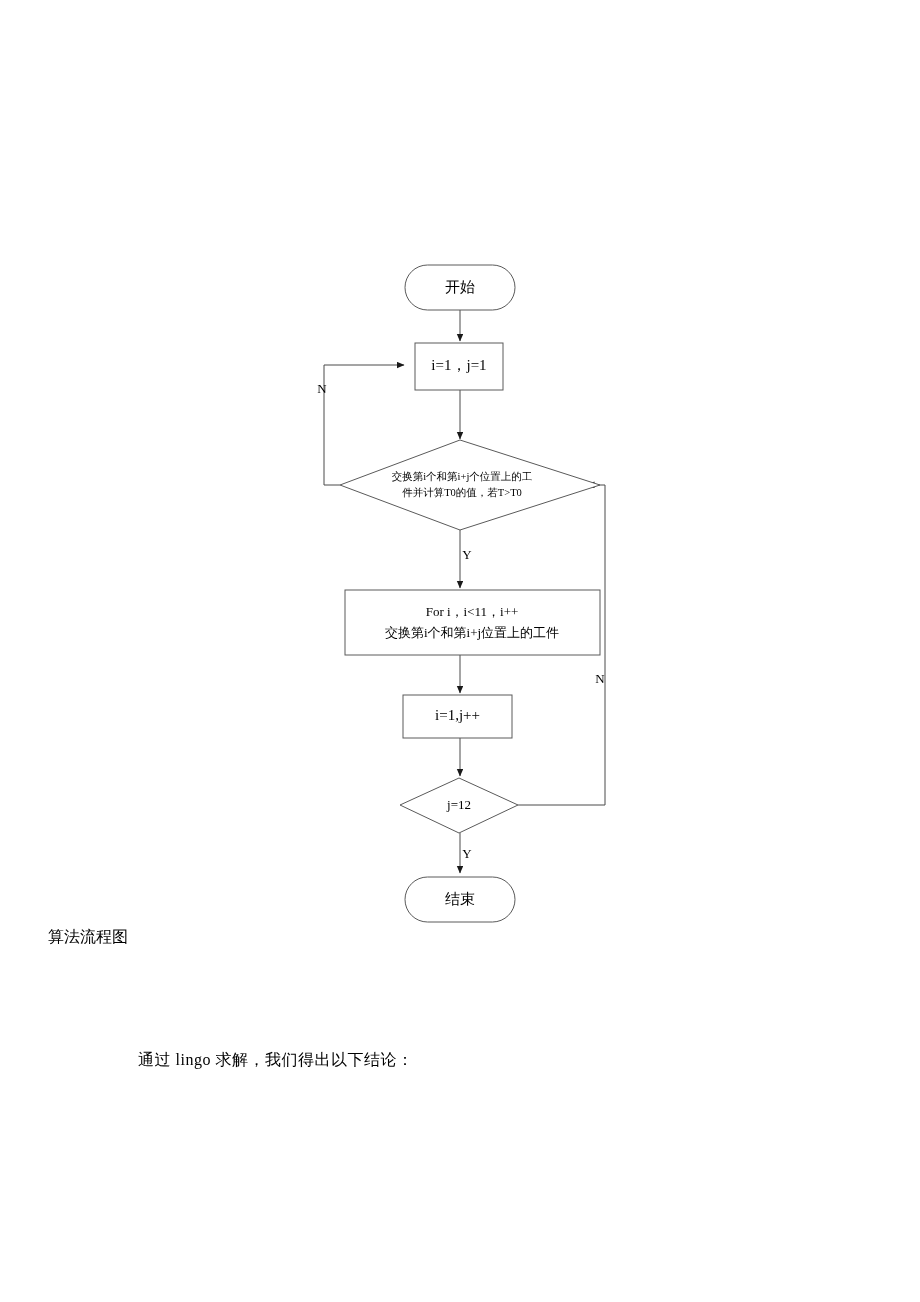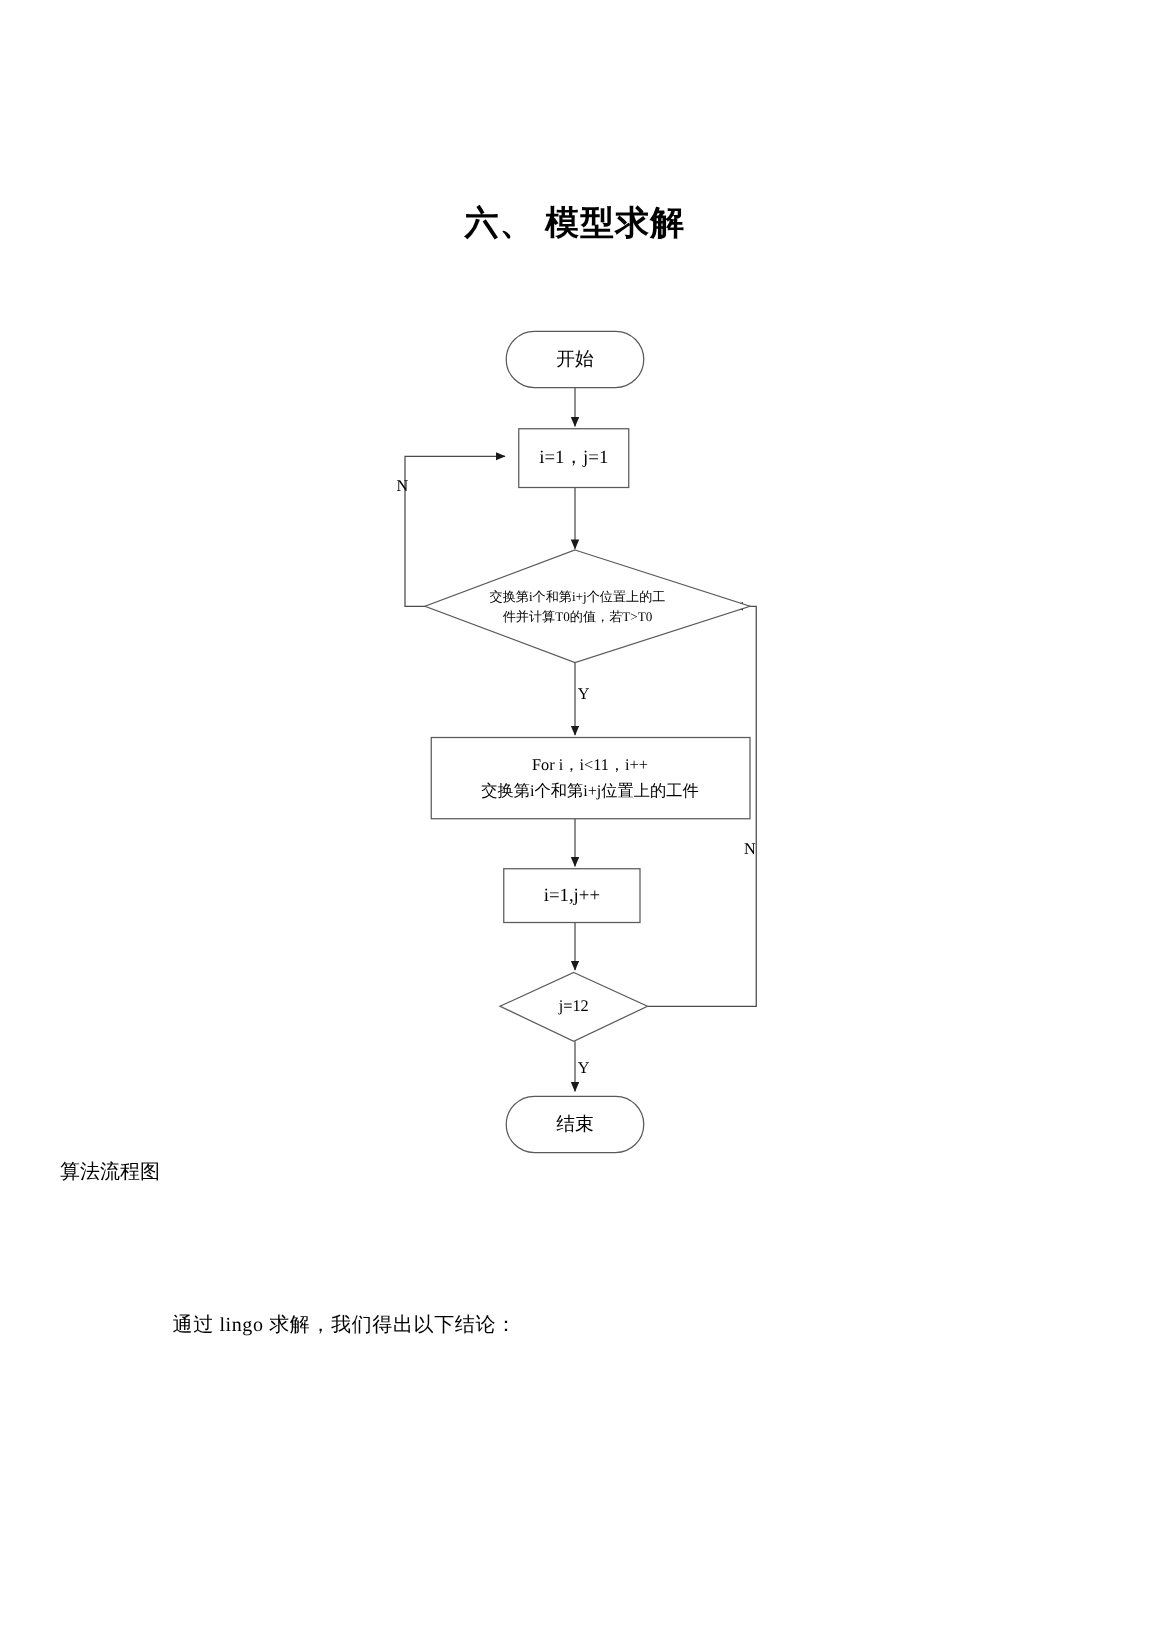--- a/index.html
+++ b/index.html
@@ -83,21 +83,20 @@
     font-size: 16px;
     font-family: "Liberation Serif", "DejaVu Serif", serif;
     letter-spacing: 0.5px;
   }
 </style>
 </head>
 <body>
 
 <div class="page">
 
-  <div class="section-title">六、 模型求解</div>
 
   <div class="flowchart-wrap">
     <svg class="flowchart" width="920" height="690" viewBox="0 0 920 690">
       <defs>
         <marker id="arrow" markerWidth="9" markerHeight="9" refX="7.5" refY="3.4" orient="auto" markerUnits="userSpaceOnUse">
           <path d="M0,0 L8,3.4 L0,6.8 z" fill="#1a1a1a"></path>
         </marker>
       </defs>
 
       <line class="conn" x1="460" y1="65" x2="460" y2="96" marker-end="url(#arrow)"></line>

